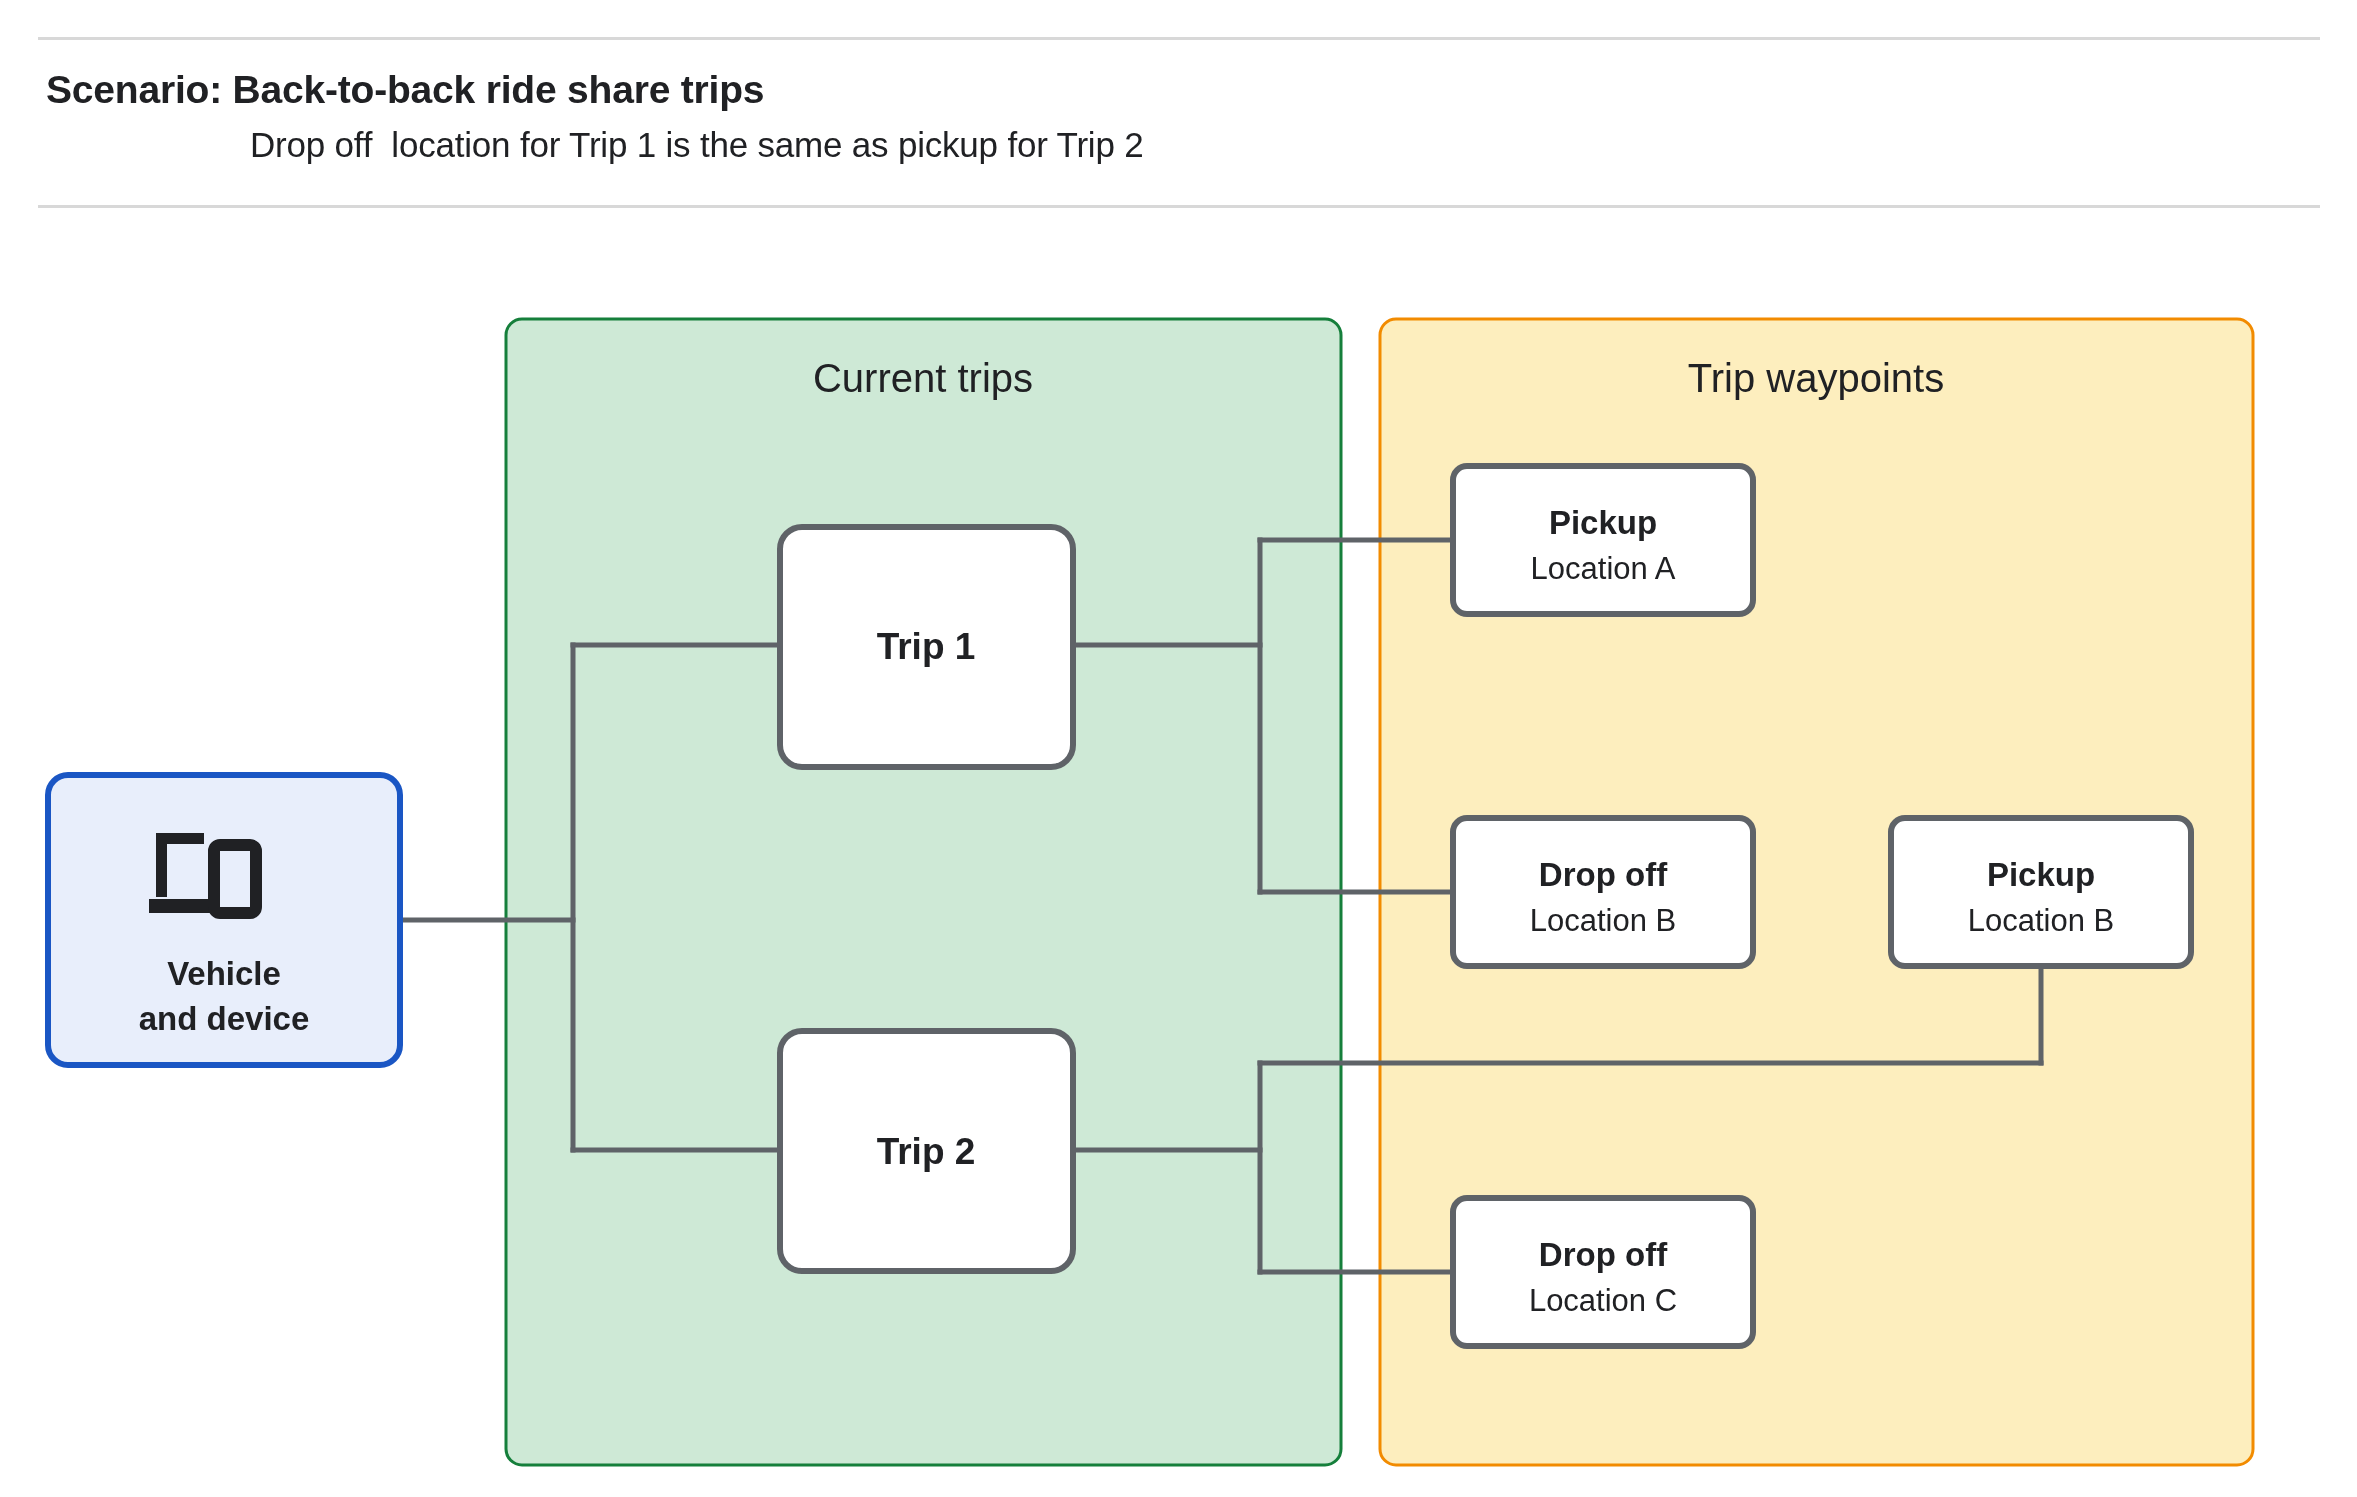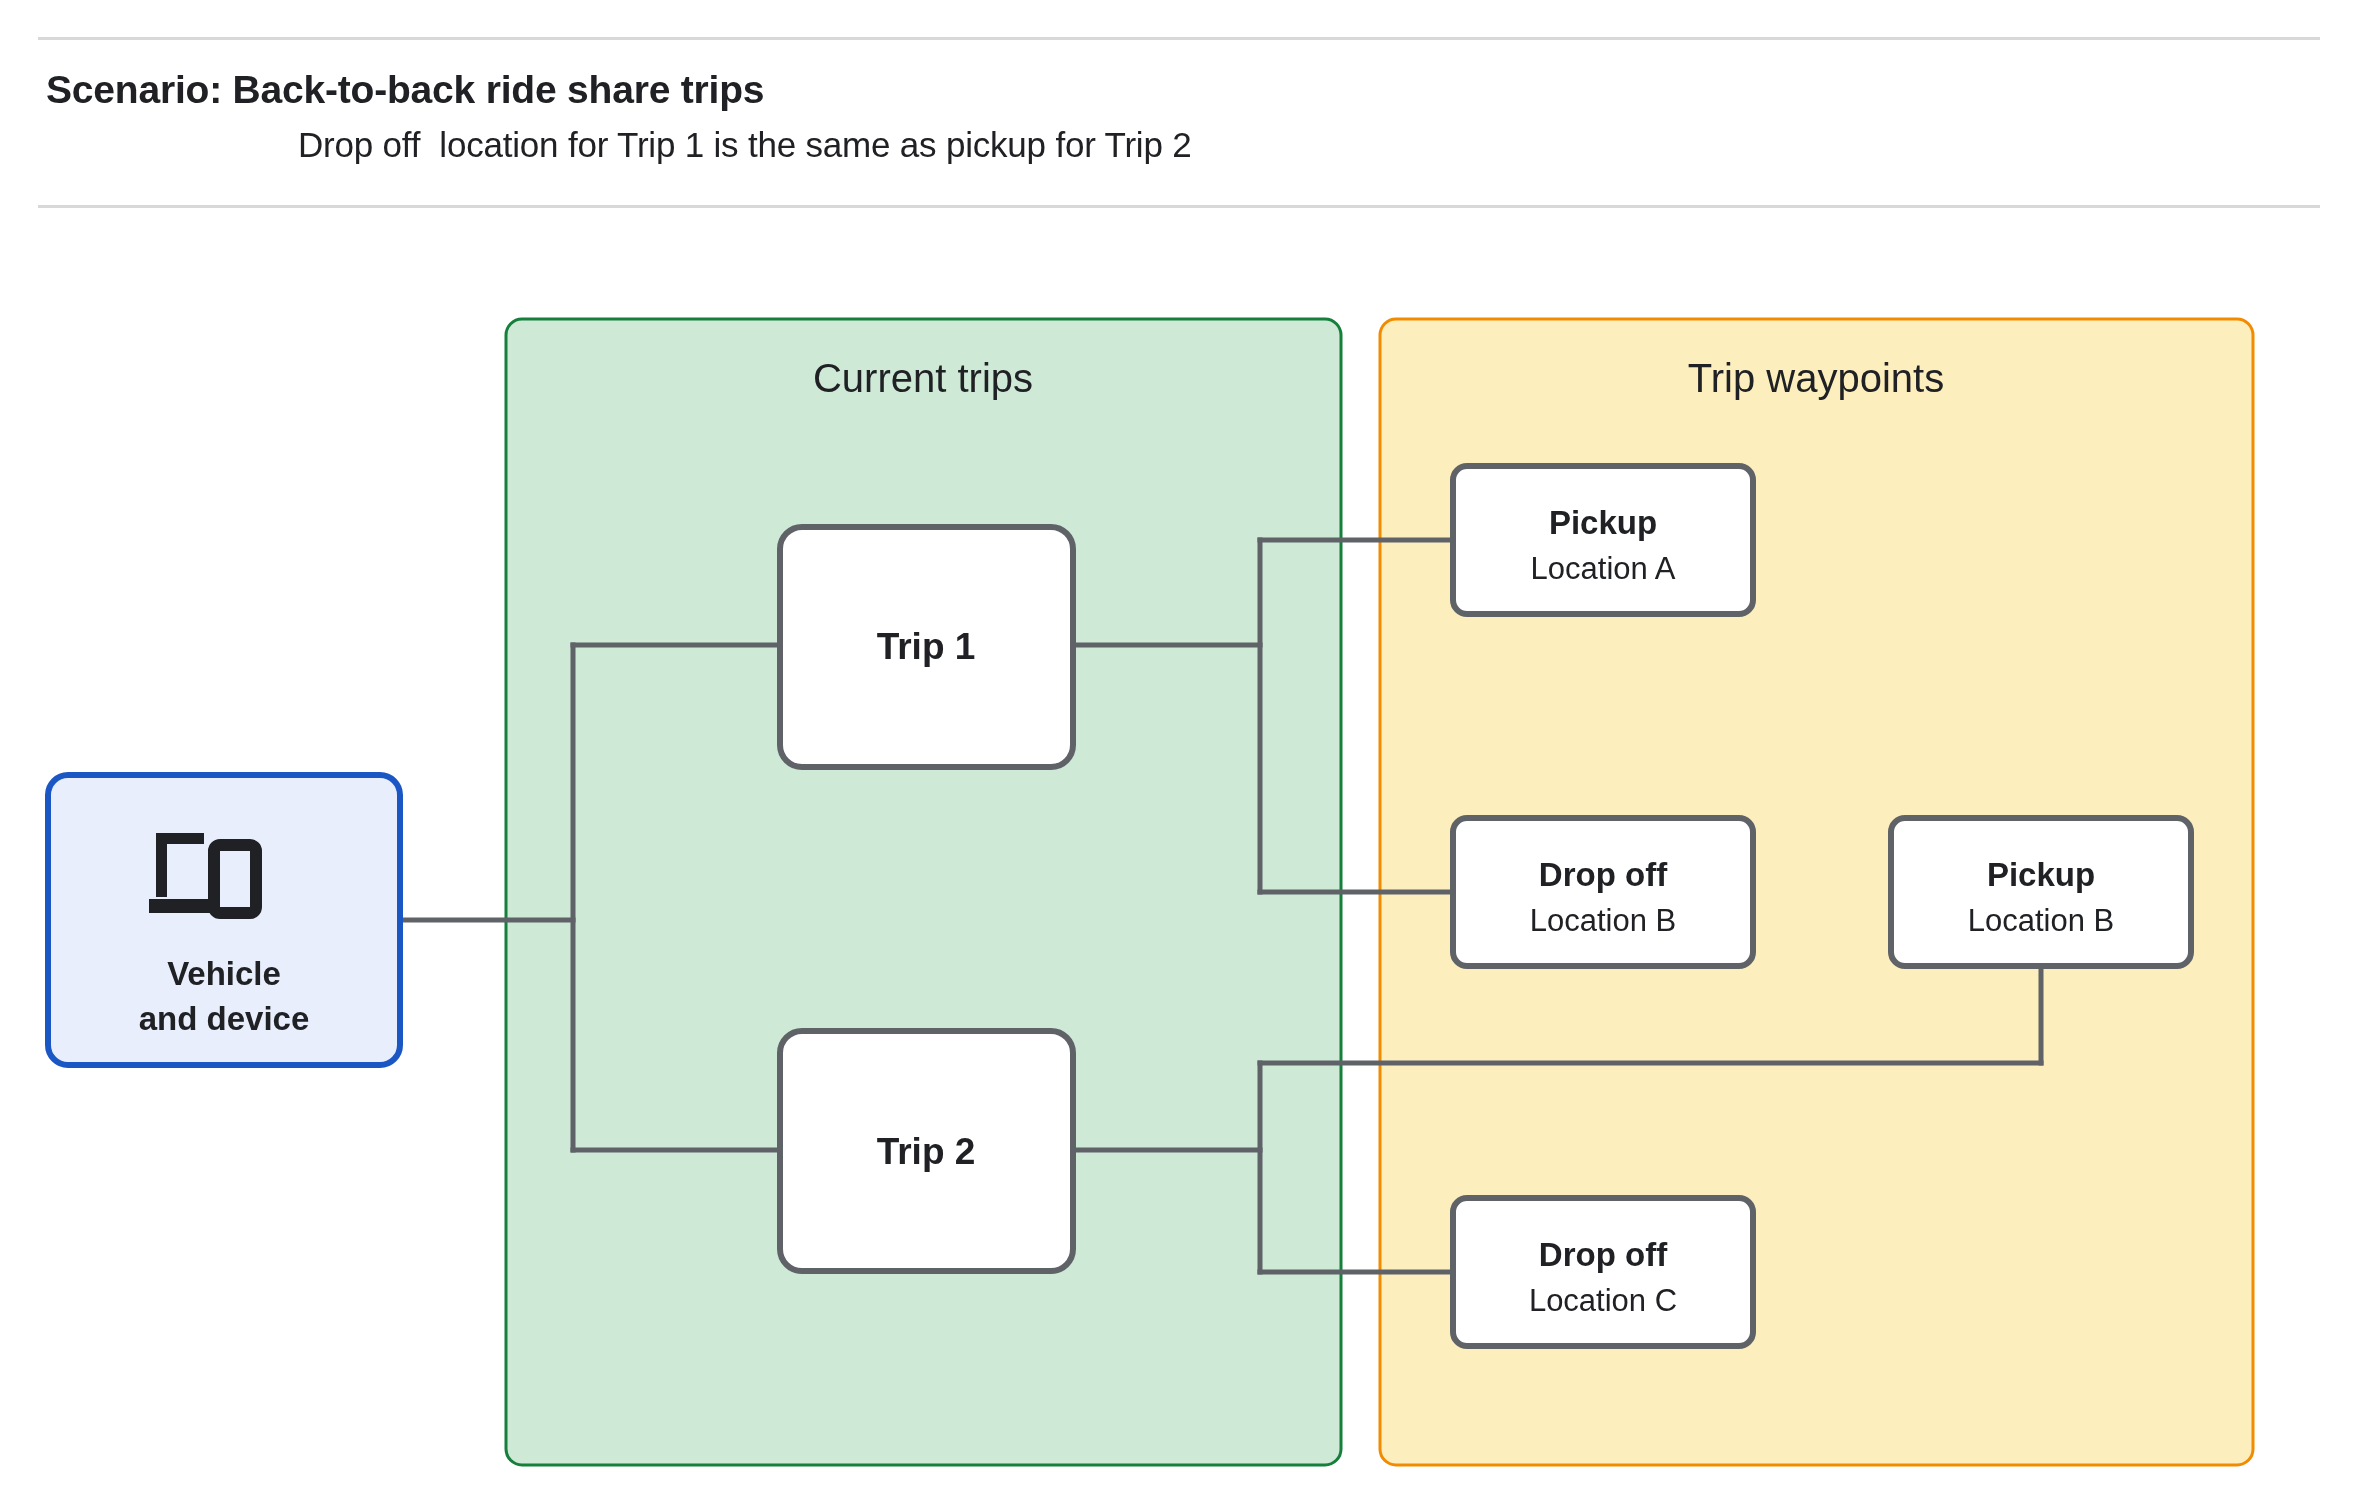--- a/index.html
+++ b/index.html
@@ -44,21 +44,20 @@
     white-space: pre;
   }
   #scenario-subtitle {
     position: absolute;
     left: 250px;
     top: 125px;
     font-size: 35px;
     font-weight: normal;
     letter-spacing: -0.2px;
     white-space: pre;
-    margin-left: 48px;
   }
 
   
   #diagram {
     position: absolute;
     left: 8px; top: 0;
     width: 2357px;
     height: 1497px;
   }
   #diagram svg { display: block; }

